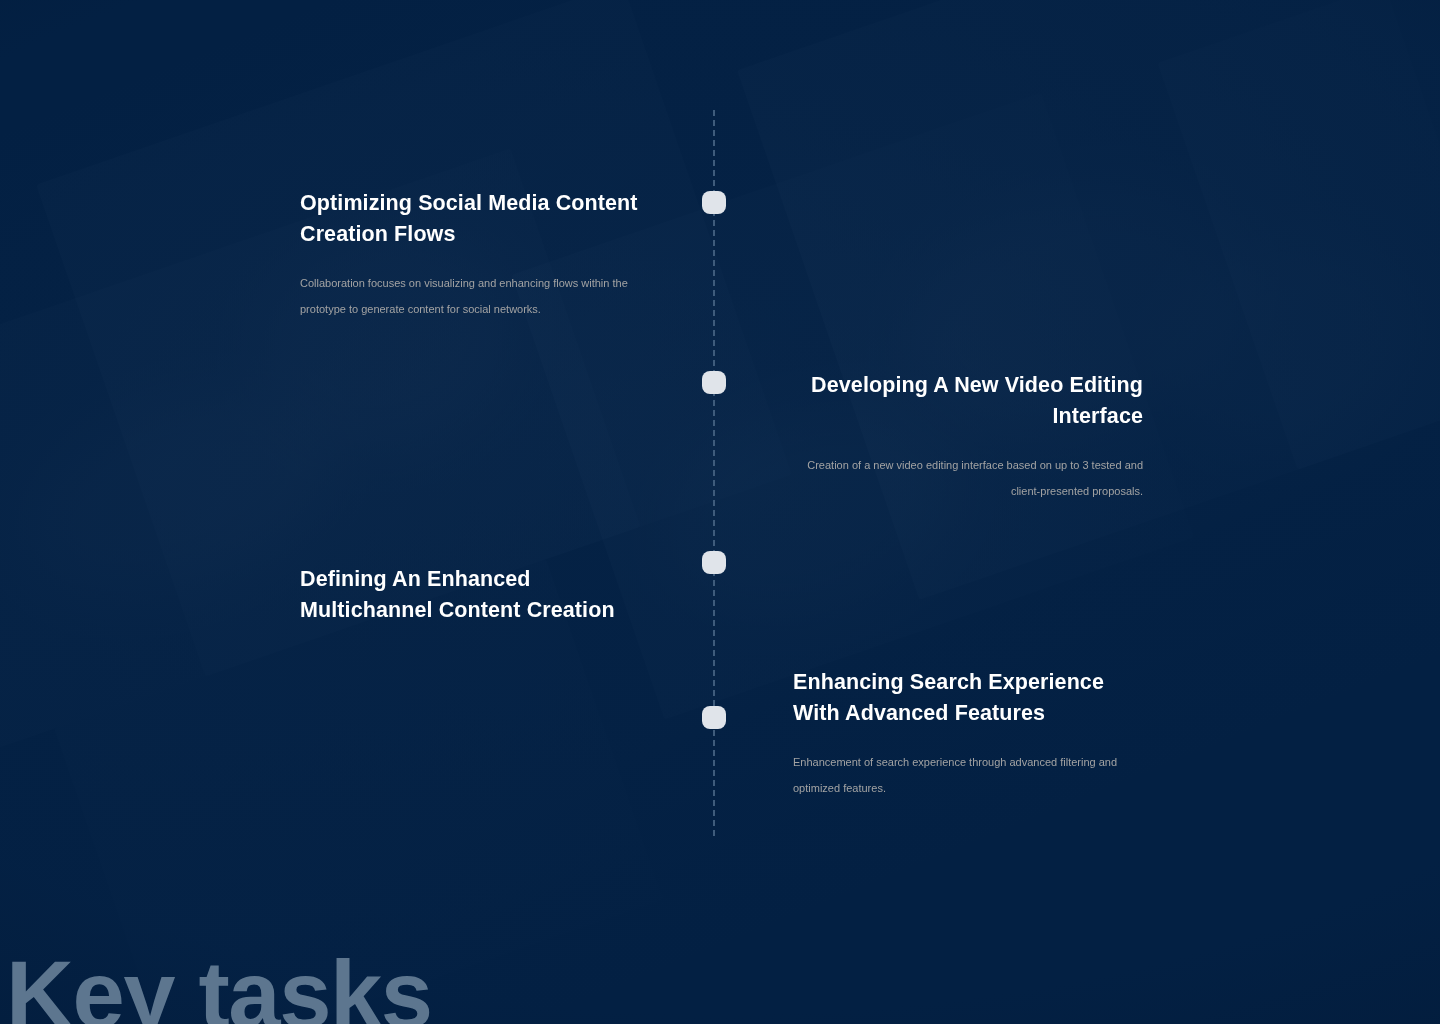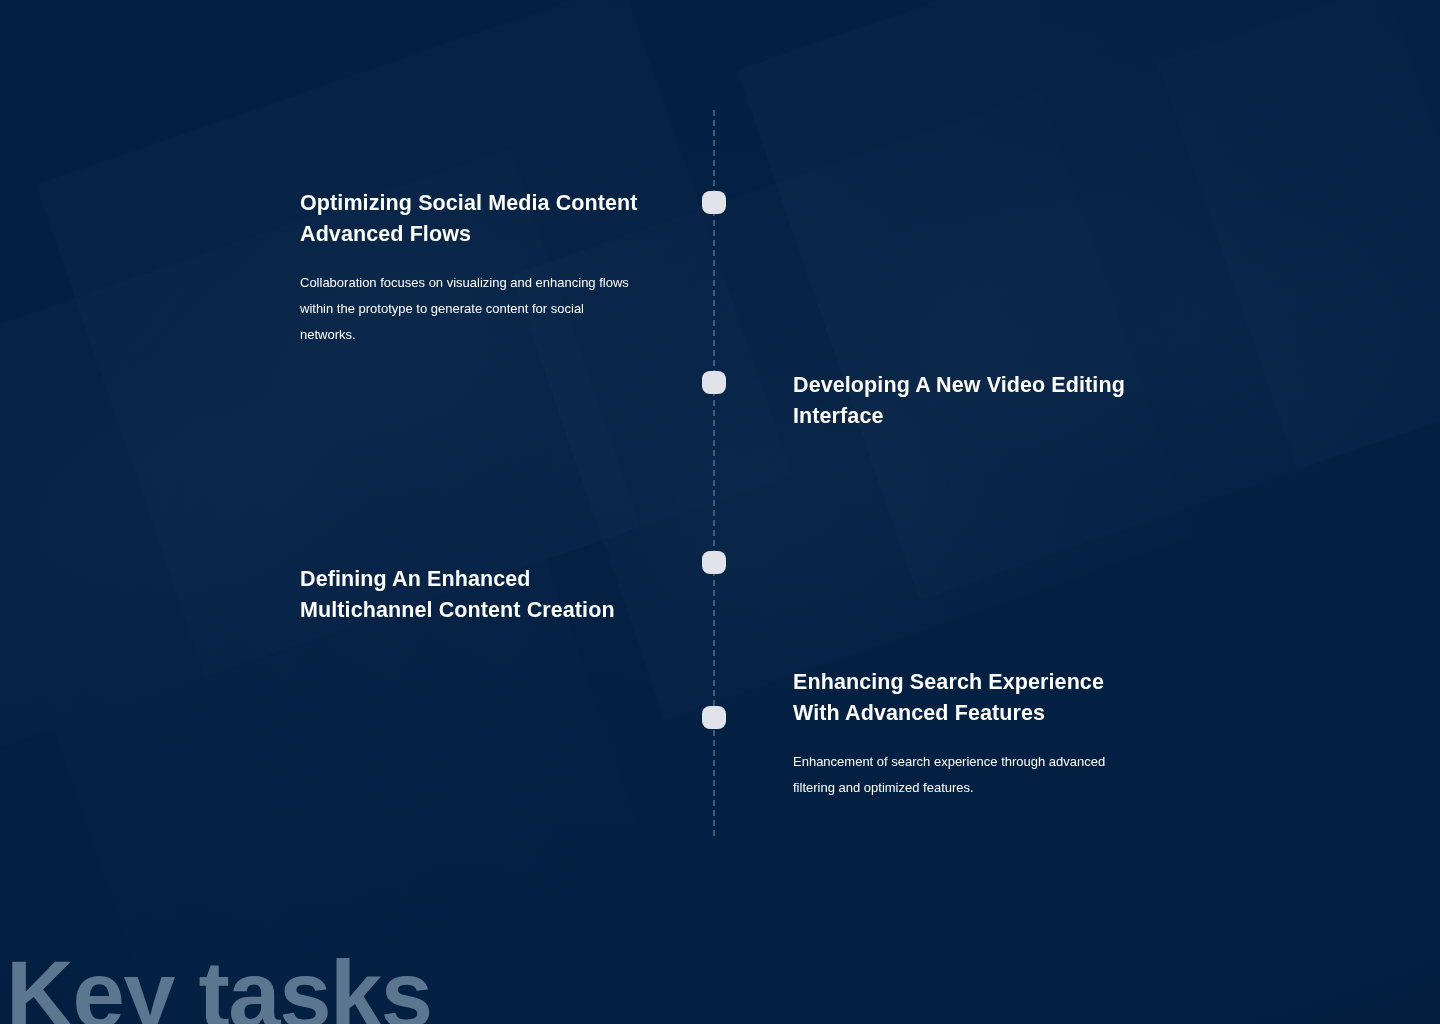--- a/index.html
+++ b/index.html
@@ -109,37 +109,37 @@
   .node.n3 { top: 551px; }
   .node.n4 { top: 706px; }
 
   
   .items { position: absolute; inset: 0; z-index: 3; }
   .item { position: absolute; }
   .item.left  { left: 300px; width: 340px; }
   .item.right { left: 793px; width: 350px; }
 
   .item.i1 { top: 188px; }
-  .item.i2 { top: 370px; }
+  .item.i2 { top: 370px; text-align: right; }
   .item.i3 { top: 564px; }
   .item.i4 { top: 667px; }
 
   .item h3 {
     margin: 0 0 20px 0;
     font-size: 21.5px;
     line-height: 31px;
     font-weight: bold;
     color: #ffffff;
     letter-spacing: 0.1px;
   }
   .item p {
     margin: 0;
-    font-size: 13px;
+    font-size: 11px;
     line-height: 26px;
-    color: #ffffff;
+    color: #a3a3a3;
     font-weight: normal;
   }
 
   
   .key-tasks {
     position: absolute;
     left: 6px;
     bottom: -18px;
     z-index: 4;
     font-size: 94px;
@@ -177,26 +177,27 @@
   <div class="axis"></div>
   <div class="node n1"></div>
   <div class="node n2"></div>
   <div class="node n3"></div>
   <div class="node n4"></div>
 </div>
 
 <div class="items">
 
   <div class="item left i1">
-    <h3>Optimizing Social Media Content Advanced Flows</h3>
+    <h3>Optimizing Social Media Content Creation Flows</h3>
     <p>Collaboration focuses on visualizing and enhancing flows within the prototype to generate content for social networks.</p>
   </div>
 
   <div class="item right i2">
     <h3>Developing A New Video Editing Interface</h3>
+    <p>Creation of a new video editing interface based on up to 3 tested and client-presented proposals.</p>
   </div>
 
   <div class="item left i3">
     <h3>Defining An Enhanced Multichannel Content Creation</h3>
   </div>
 
   <div class="item right i4">
     <h3>Enhancing Search Experience With Advanced Features</h3>
     <p>Enhancement of search experience through advanced filtering and optimized features.</p>
   </div>

